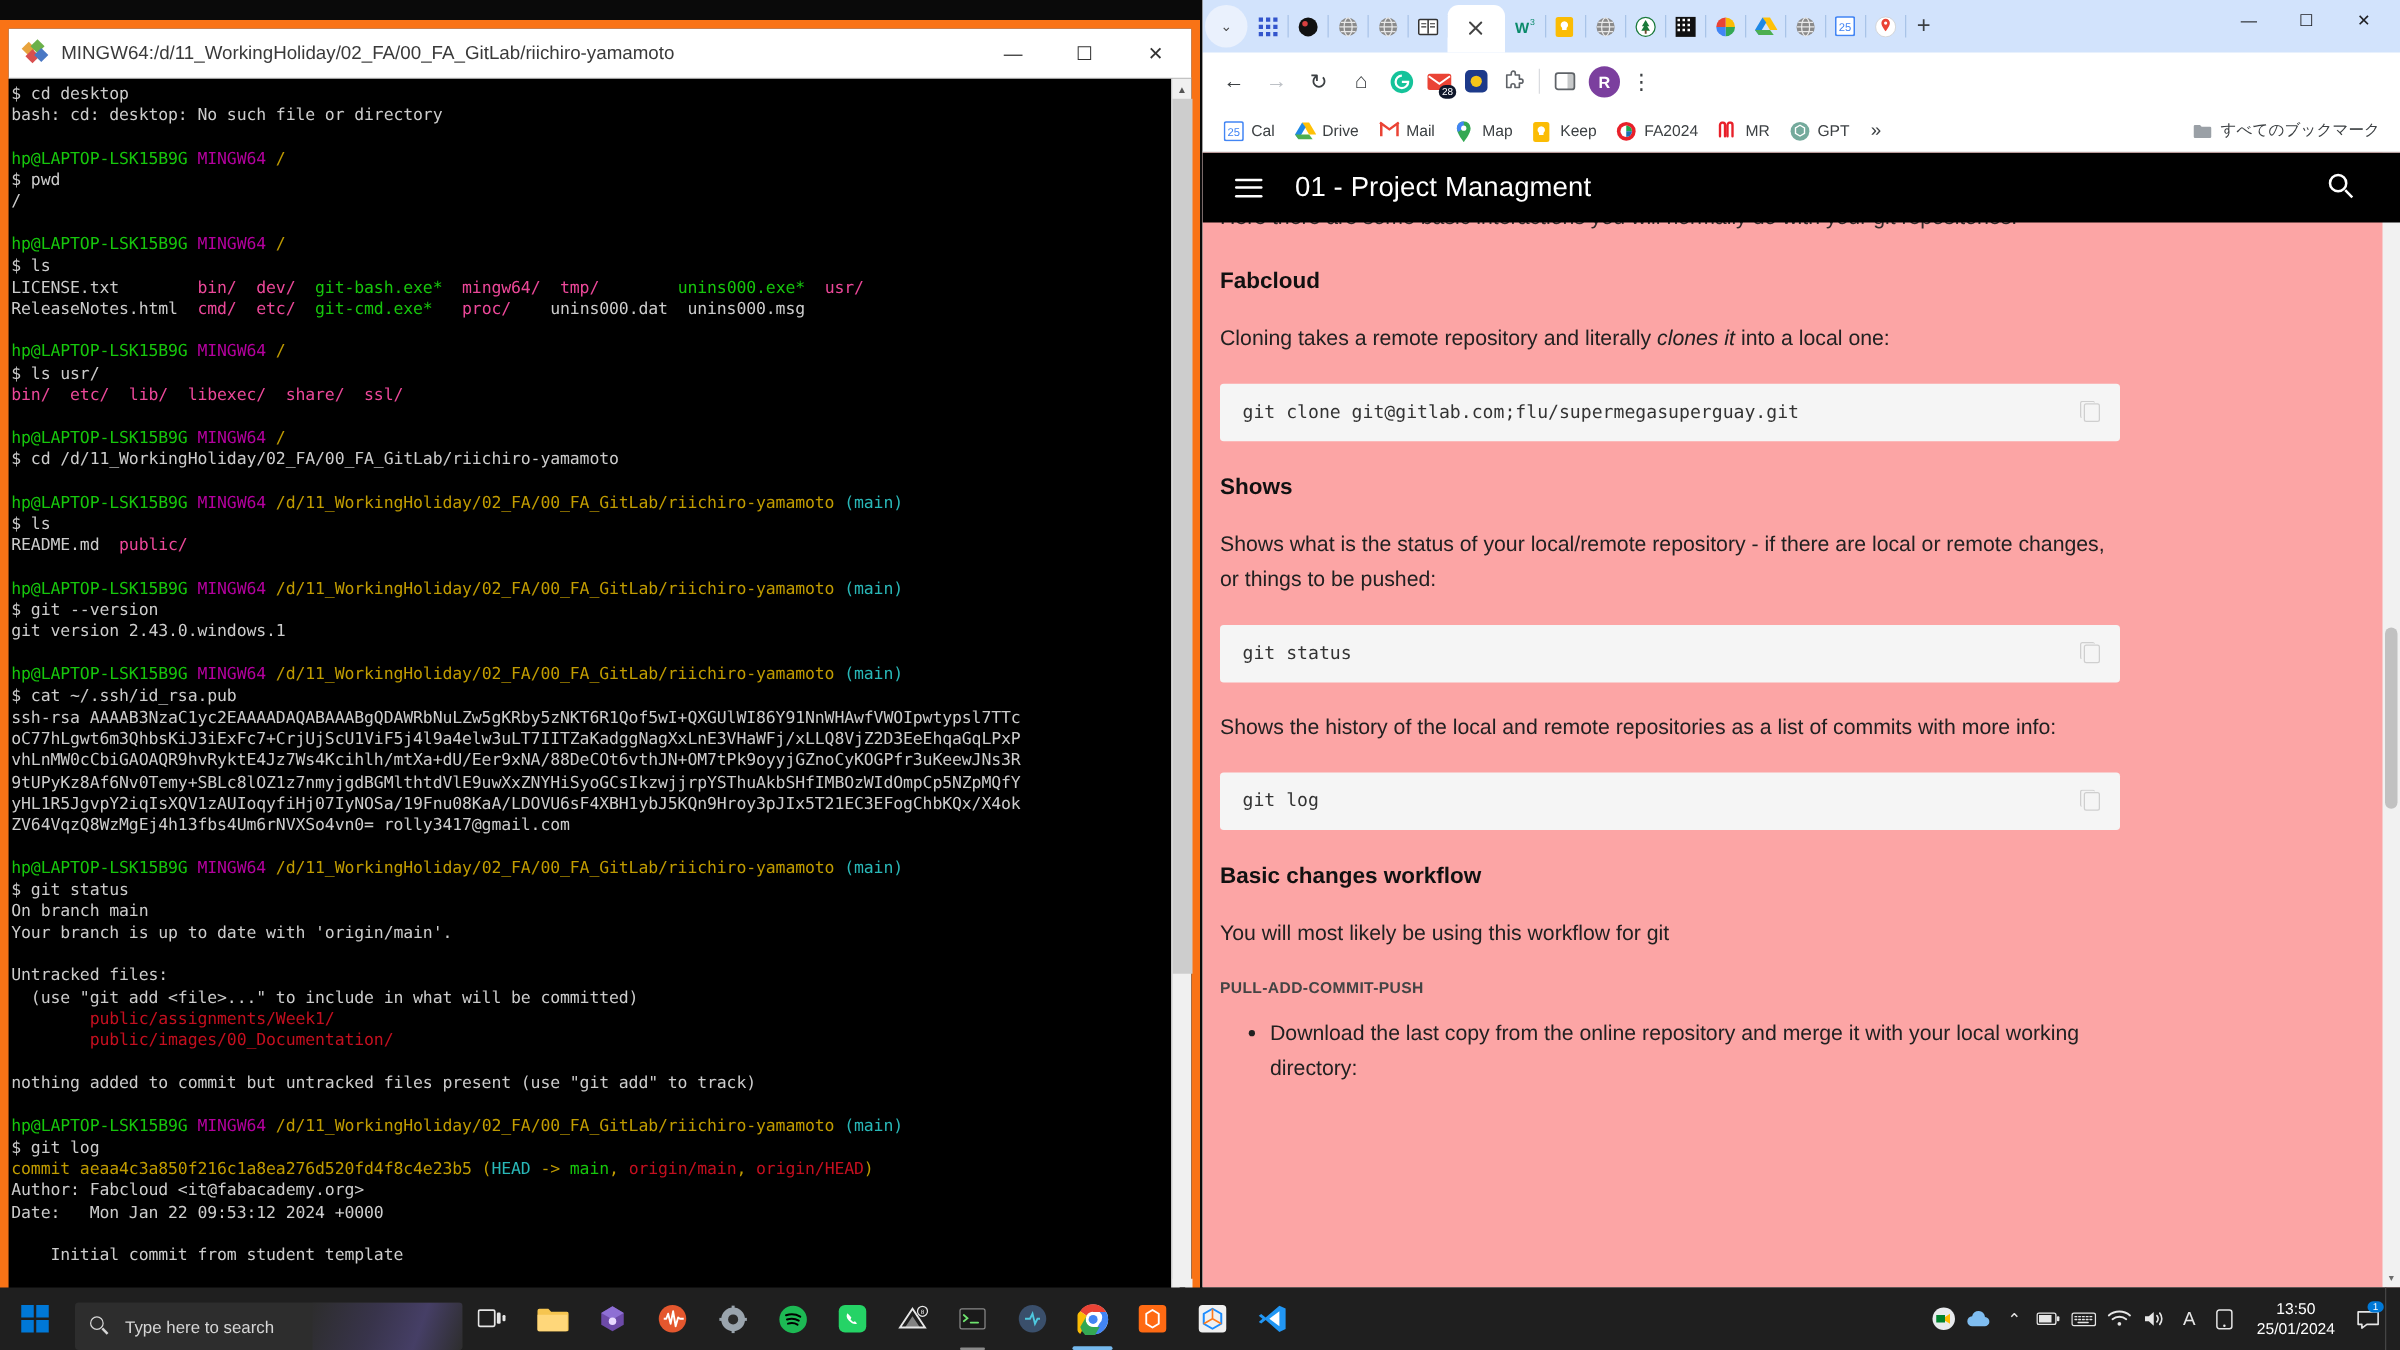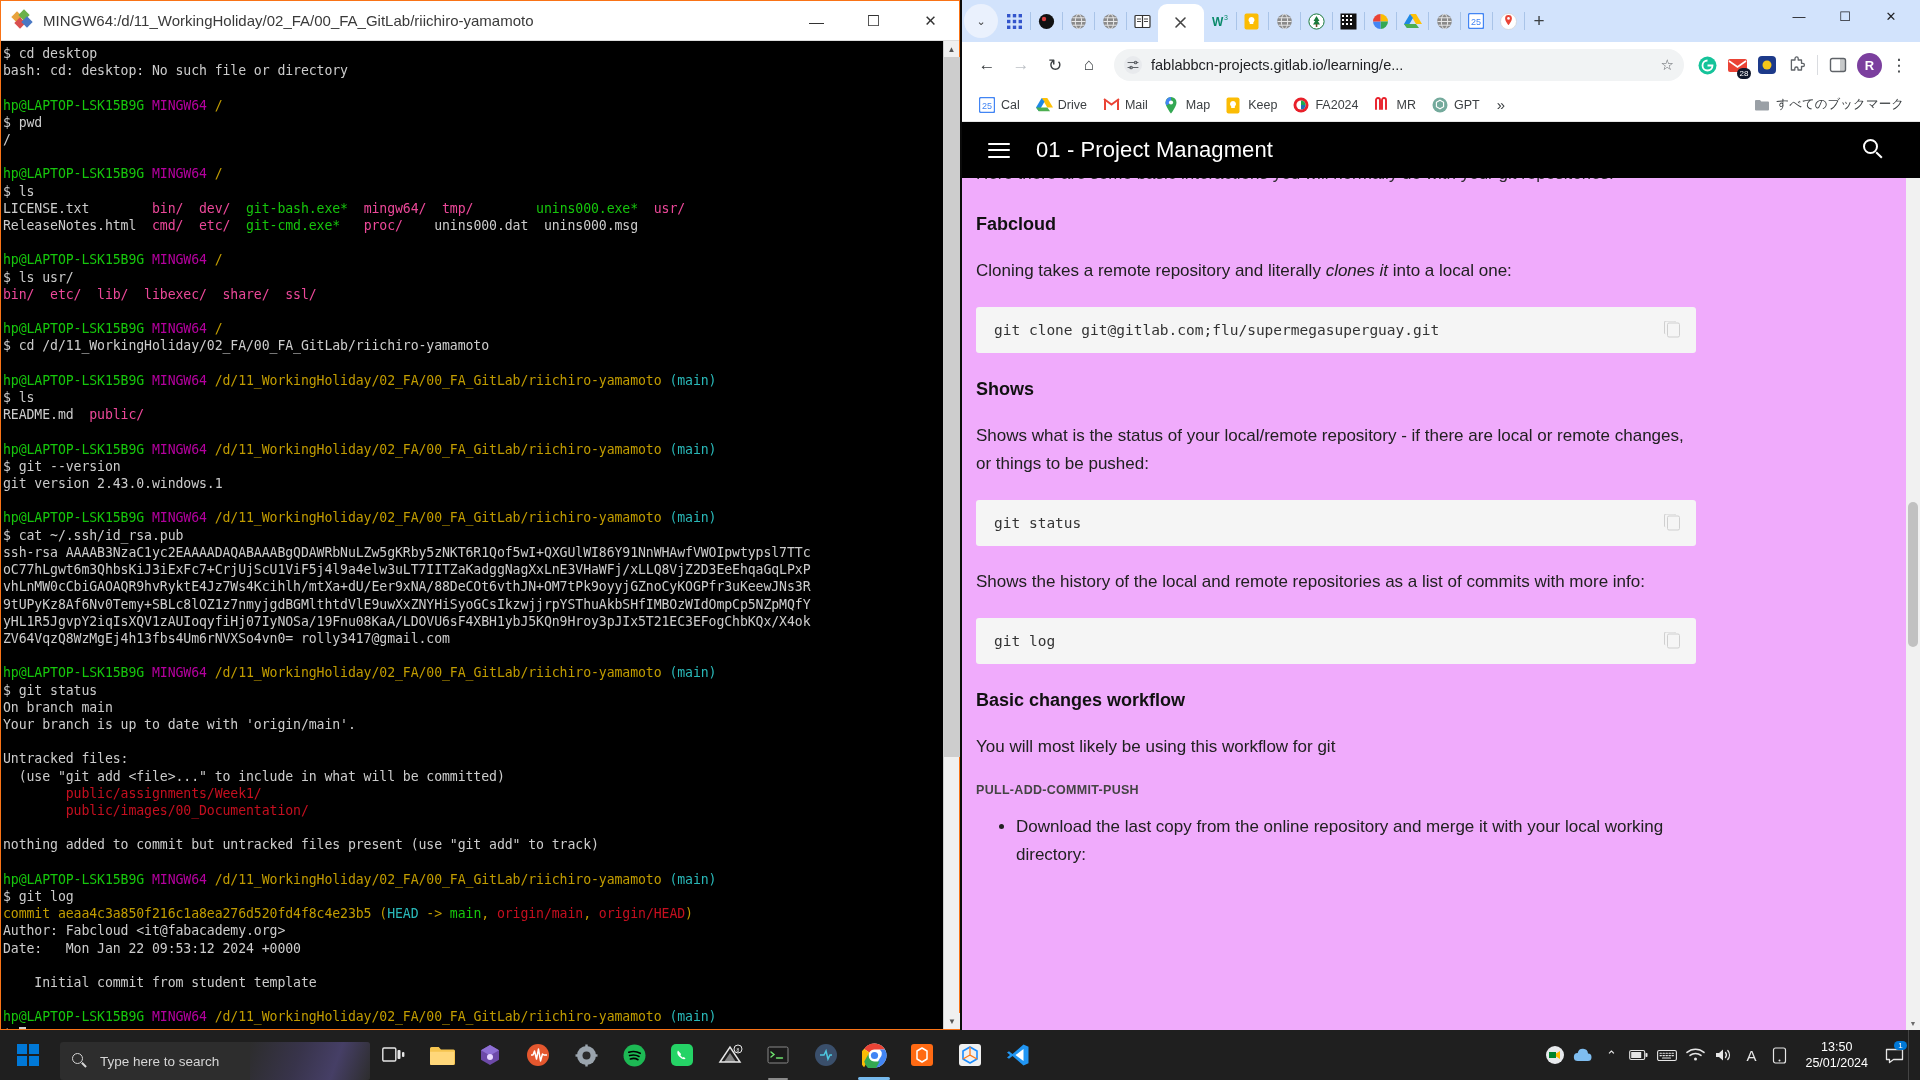--- a/index.html
+++ b/index.html
@@ -5,22 +5,22 @@
   * { margin:0; padding:0; box-sizing:border-box; }
   html,body { width:1920px; height:1080px; overflow:hidden; }
   body {
     font-family:"Liberation Sans", sans-serif;
     background:#0a0a0a;
     position:relative;
   }
 
   
   #terminal-window {
-    position:absolute; left:0; top:0; width:960px; height:1030px;
-    background:#000; border:1px solid #f97316;
+    position:absolute; left:0; top:16px; width:960px; height:1030px;
+    background:#000; border:7px solid #f97316;
   }
   #terminal-titlebar {
     height:40px; background:#ffffff; display:flex; align-items:center;
     border-bottom:1px solid #dddddd;
   }
   #term-icon {
     width:20px; height:20px; margin-left:12px; margin-right:10px;
     position:relative; flex:none;
   }
   #term-icon i {
@@ -161,21 +161,21 @@
     display:flex; align-items:center; height:26px; padding:0 7px;
     border-radius:4px; margin-right:2px; white-space:nowrap; flex:none;
   }
   .bm-label { font-size:12.5px; color:#3c4043; margin-left:6px; }
   .bm-ico { width:16px; height:16px; position:relative; flex:none; }
   .bm-more { font-size:15px; color:#3c4043; padding:0 8px; flex:none; }
   .bm-folder { display:flex; align-items:center; margin-left:auto; flex:none; padding-right:4px;}
 
   
   #page-viewport {
-    position:absolute; top:122px; left:0; right:0; bottom:0; background:#f0abfc;
+    position:absolute; top:122px; left:0; right:0; bottom:0; background:#fca5a5;
     overflow:hidden;
   }
   #page-header {
     position:absolute; top:0; left:0; right:0; height:56px;
     background:#000; display:flex; align-items:center; z-index:5;
   }
   #hamburger {
     width:22px; margin-left:26px; margin-right:26px; flex:none;
   }
   #hamburger span {
@@ -465,31 +465,20 @@
       <div class="wc">☐</div>
       <div class="wc x">✕</div>
     </div>
   </div>
 
   <div id="chrome-toolbar">
     <div class="nav-btn">←</div>
     <div class="nav-btn disabled">→</div>
     <div class="nav-btn">↻</div>
     <div class="nav-btn">⌂</div>
-    <div id="omnibox">
-      <div class="tune-icon">
-        <svg width="12" height="12" viewBox="0 0 12 12">
-            <path d="M1 3.5h7M9.5 3.5h1.5M1 8.5h2.5M5 8.5h6" stroke="#5f6368" stroke-width="1.1" fill="none" stroke-linecap="round"></path>
-            <circle cx="8.6" cy="3.5" r="1.3" fill="none" stroke="#5f6368" stroke-width="1.1"></circle>
-            <circle cx="4.1" cy="8.5" r="1.3" fill="none" stroke="#5f6368" stroke-width="1.1"></circle>
-          </svg>
-      </div>
-      <div id="omnibox-url">fablabbcn-projects.gitlab.io/learning/e...</div>
-      <div class="star">☆</div>
-    </div>
     <div class="tb-ext">
       <svg width="21" height="21" viewBox="0 0 21 21">
           <circle cx="10.5" cy="10.5" r="9" fill="#15c39a"></circle>
           <path d="M10.5 5.5a5 5 0 105 5h-5" fill="none" stroke="#fff" stroke-width="1.8"></path>
         </svg>
     </div>
     <div class="tb-ext">
       <svg width="21" height="21" viewBox="0 0 21 21">
           <rect x="1" y="4" width="19" height="13" rx="2" fill="#ea4335"></rect>
           <path d="M2 6l8.5 6L19 6" fill="none" stroke="#fff" stroke-width="1.6"></path>

